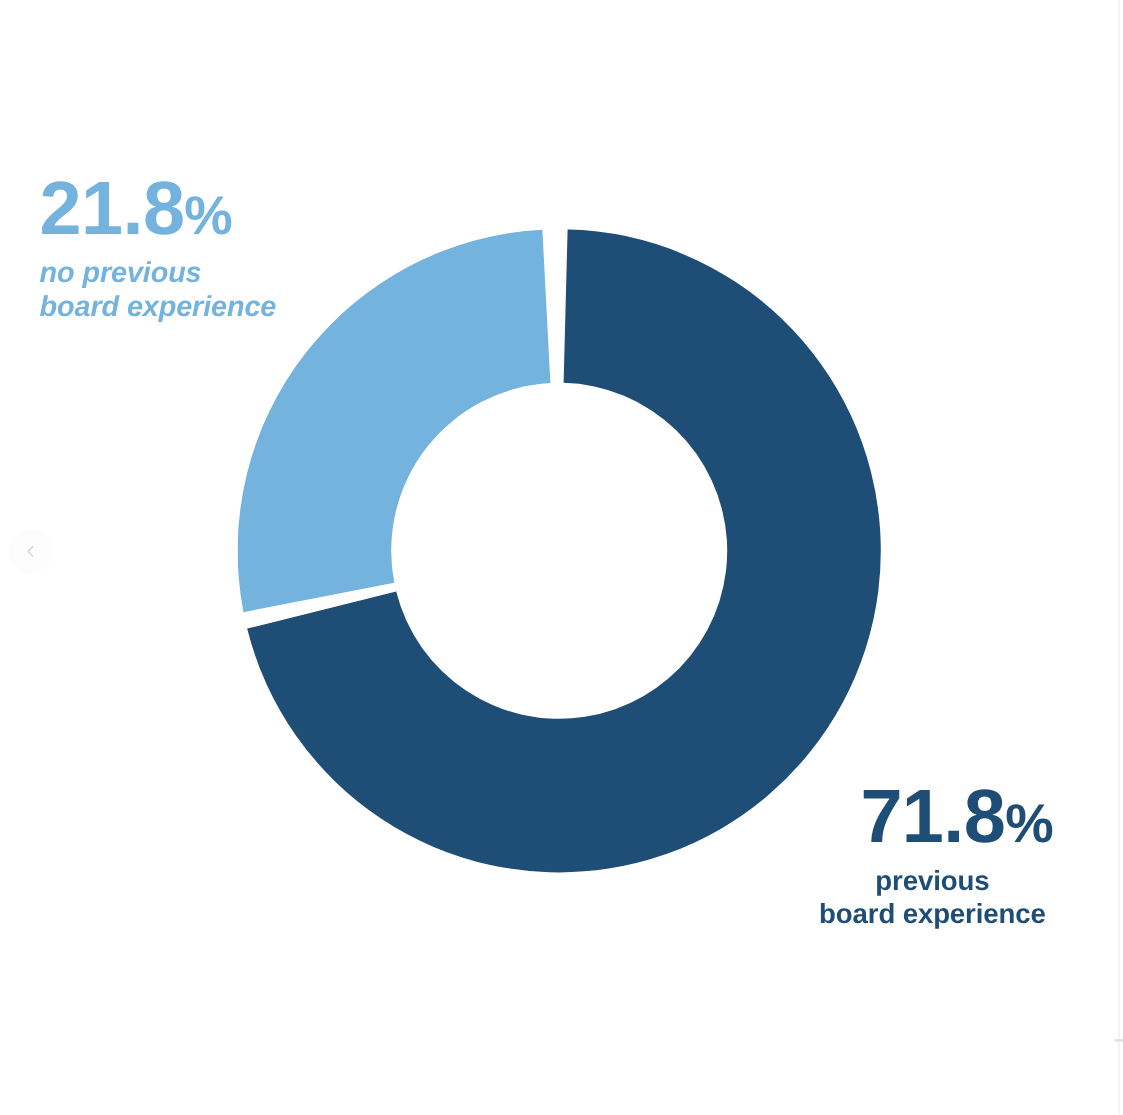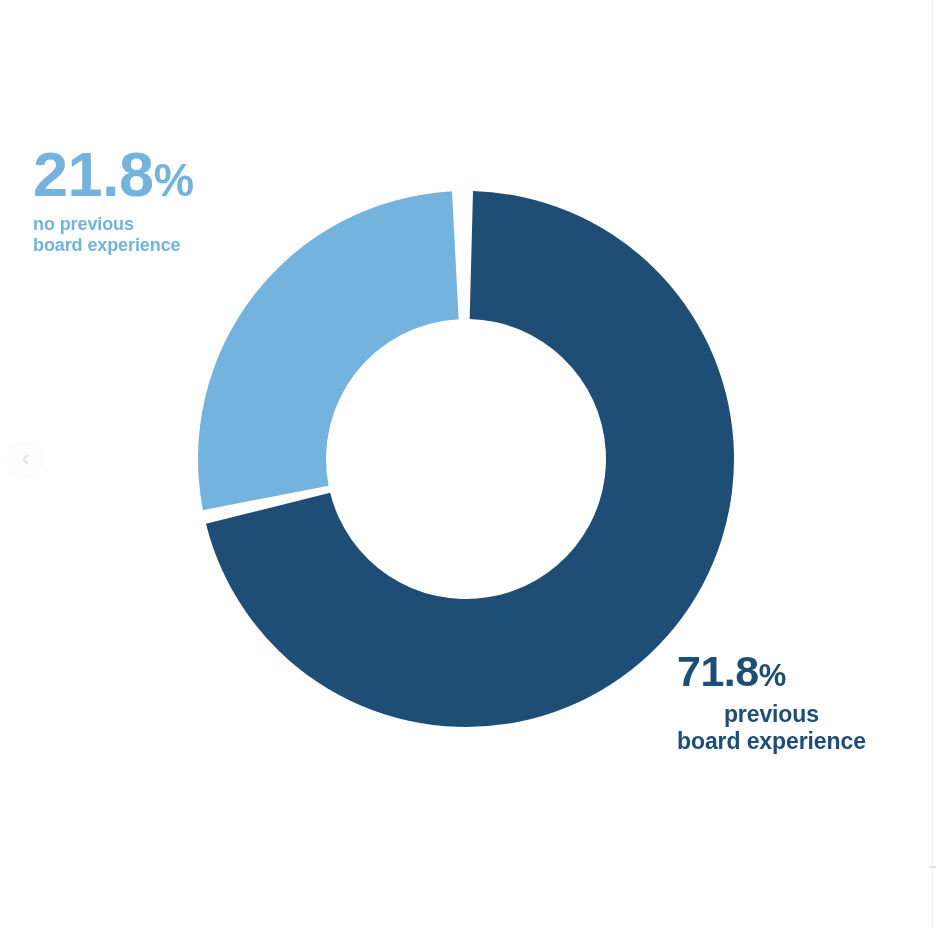--- a/index.html
+++ b/index.html
@@ -94,32 +94,34 @@
   #callout-no-experience {
     left: 33px;
     top: 143px;
     color: #74b3dd;
   }
   #callout-no-experience .callout-pct {
     font-size: 63px;
     margin-bottom: 8px;
   }
   #callout-no-experience .callout-desc {
-    font-size: 18px;
+    font-size: 24px;
+    font-style: italic;
   }
 
   
   #callout-previous-experience {
     left: 677px;
     top: 650px;
     color: #1e4d75;
   }
   #callout-previous-experience .callout-pct {
-    font-size: 43px;
+    font-size: 63px;
     margin-bottom: 8px;
+    margin-left: 40px;
   }
   #callout-previous-experience .callout-desc {
     font-size: 23px;
     text-align: center;
   }
 </style>
 </head>
 <body>
 
 <div id="slide">

